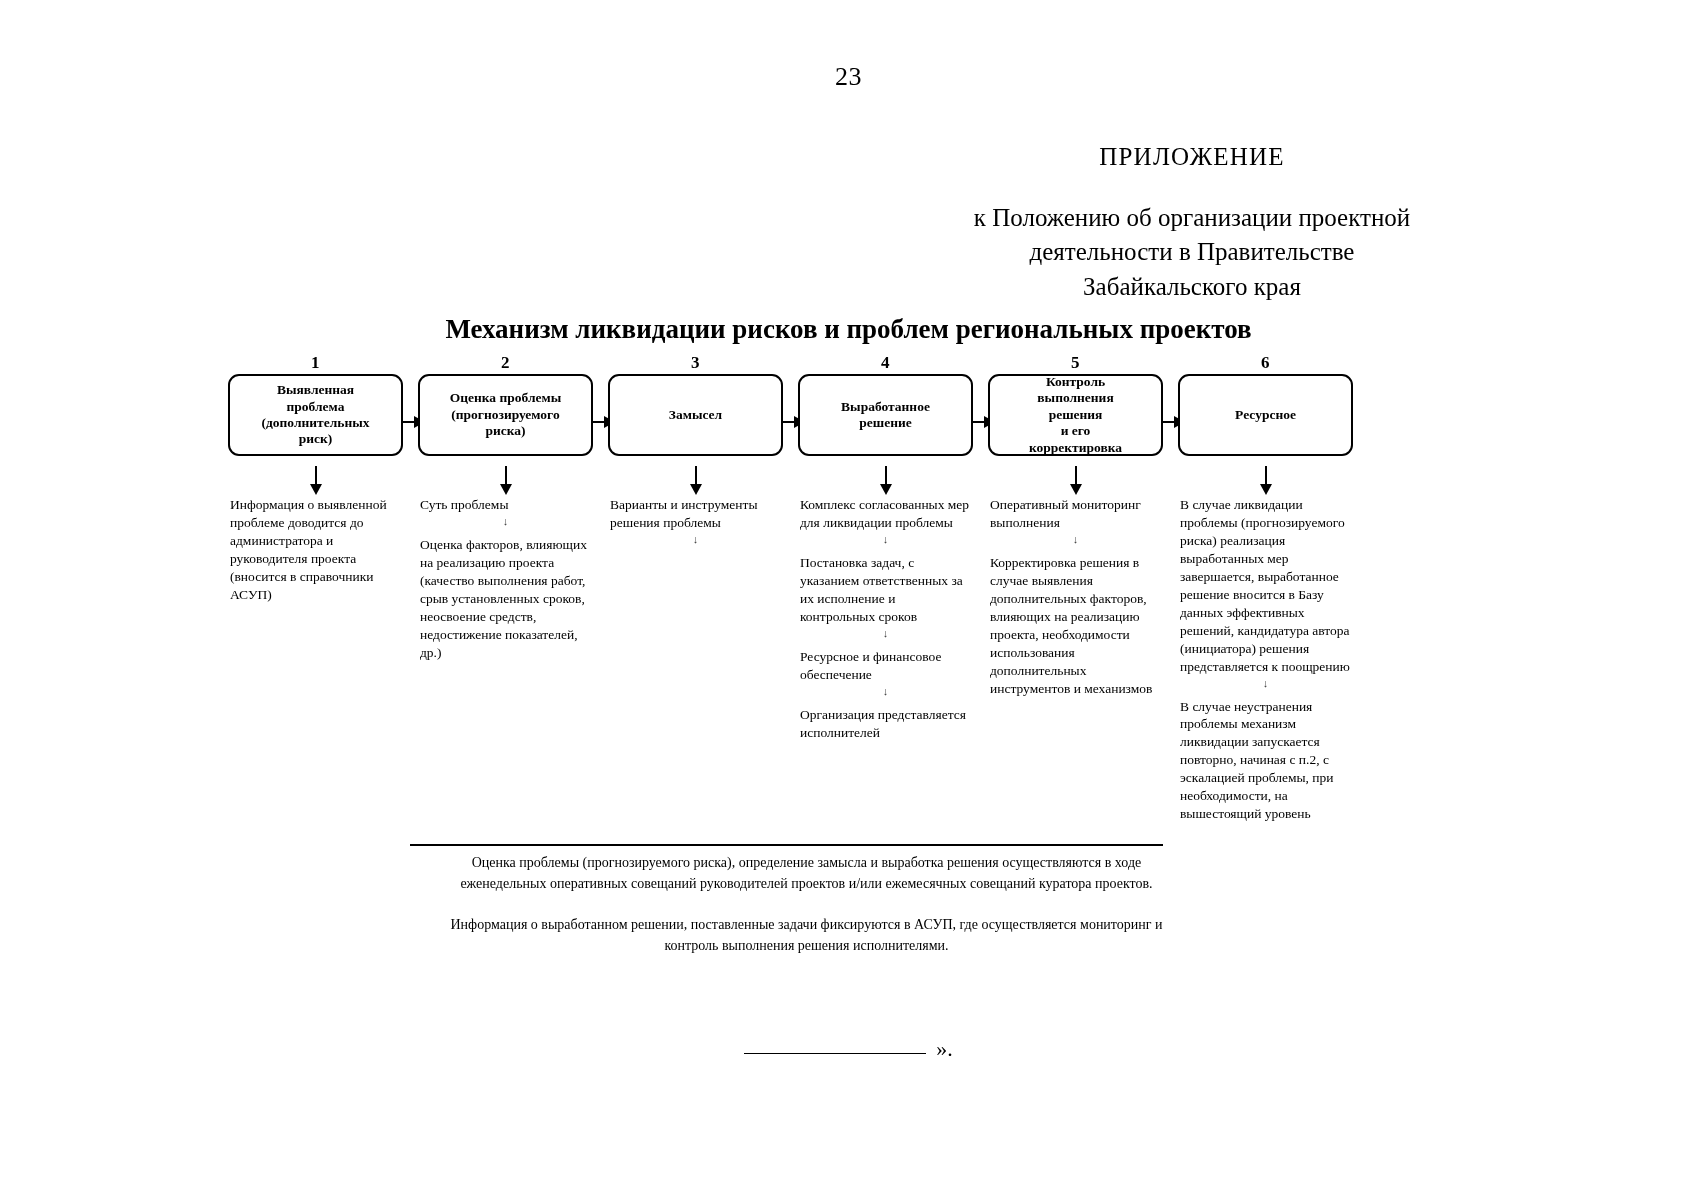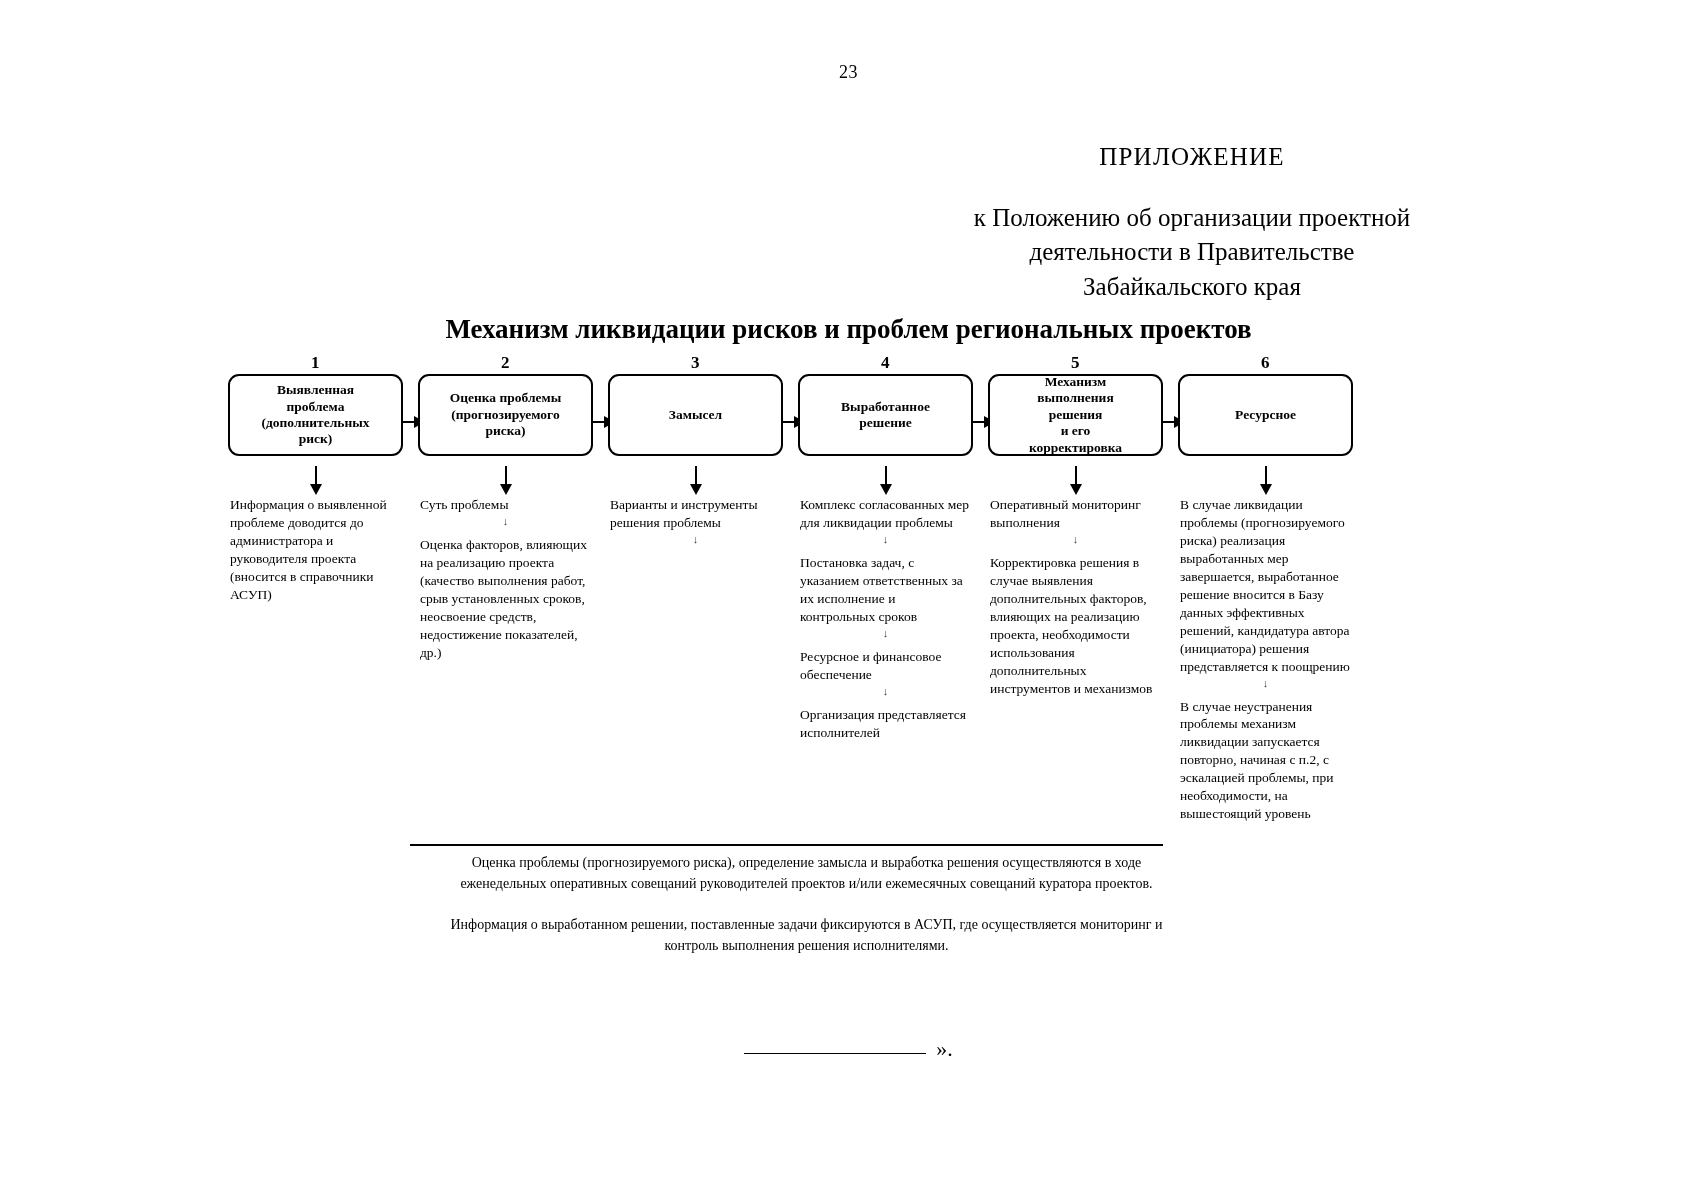--- a/index.html
+++ b/index.html
@@ -21,21 +21,21 @@
     box-sizing: border-box;
   }
 
   
   .page-number {
     position: absolute;
     left: 0;
     top: 62px;
     width: 1697px;
     text-align: center;
-    font-size: 18px;
+    font-size: 26px;
     letter-spacing: 0.5px;
   }
   .appendix-block {
     position: absolute;
     right: 235px;
     top: 140px;
     width: 540px;
     text-align: center;
     line-height: 1.38;
   }
@@ -299,21 +299,21 @@
         <div class="body-text seg">Организация представляется исполнителей</div>
       </div>
       <div class="connector" style="left: 743px;">
         <span class="bar"></span>
         <span class="head"></span>
       </div>
       <div class="col" style="left: 760px;">
         <div class="col-num">5</div>
         <div class="box">
           <div>
-            <span>Механизм</span>
+            <span>Контроль</span>
             <span>выполнения</span>
             <span>решения</span>
             <span>и его</span>
             <span>корректировка</span>
           </div>
         </div>
         <div class="down-arrow">
           <span class="shaft"></span>
           <span class="tip"></span>
         </div>

